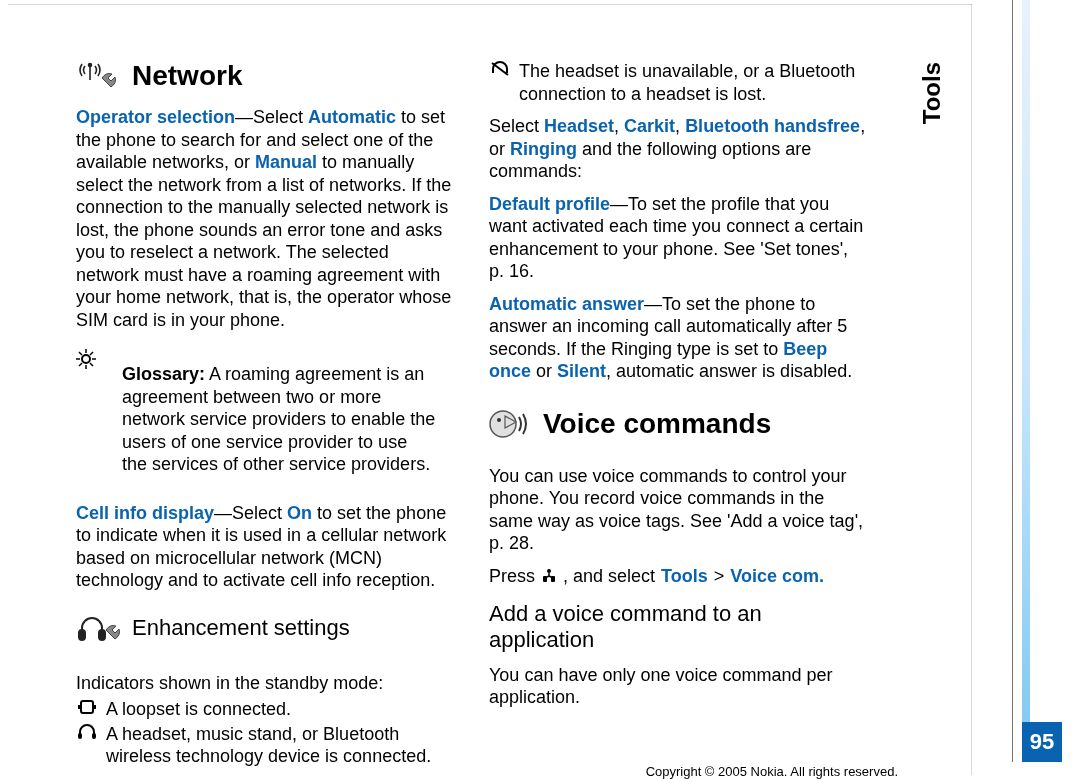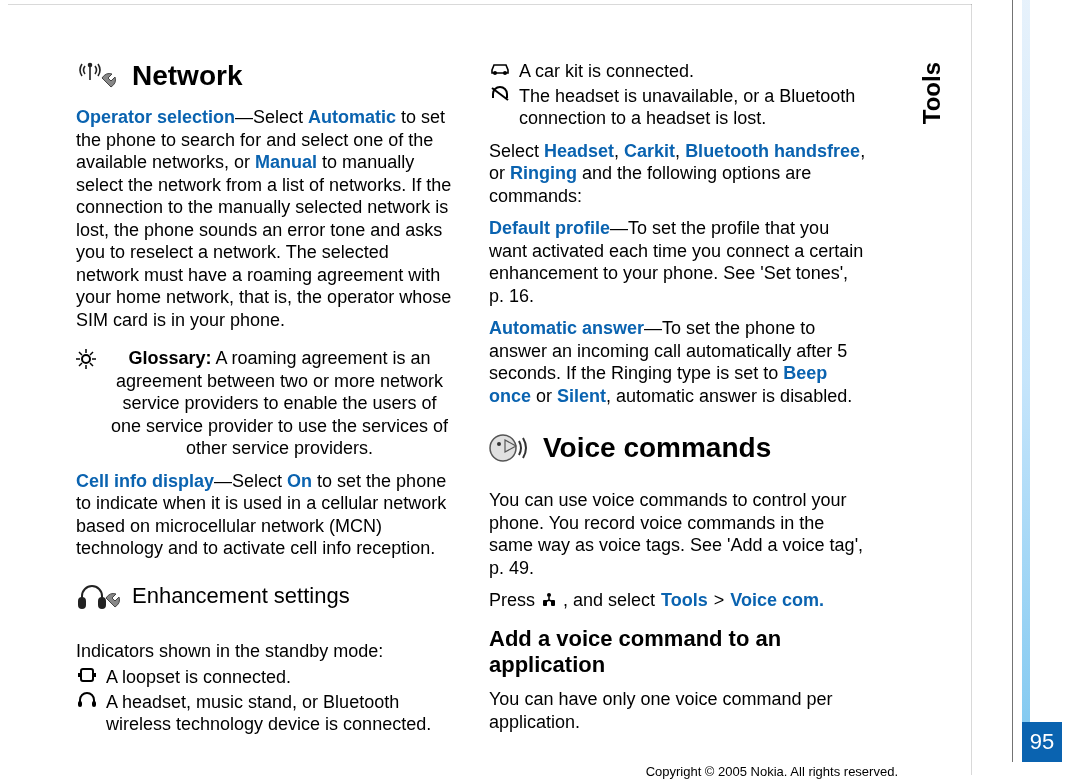--- a/index.html
+++ b/index.html
@@ -44,21 +44,21 @@
     letter-spacing: 0px;
   }
   h2.subsect-title {
     font-size: 22px;
     font-weight: 400;
     margin: 0;
     font-stretch: condensed;
   }
   h3.subhead {
     font-size: 22px;
-    font-weight: 700;
+    font-weight: 400;
     margin: 14px 0 10px 0;
     line-height: 1.2;
     font-stretch: condensed;
   }
   p.body {
     margin: 0 0 10px 0;
     line-height: 1.25;
     font-stretch: condensed;
     font-size: 18px;
   }
@@ -69,22 +69,21 @@
   .glossary {
     display: flex;
     column-gap: 10px;
     margin: 6px 0 10px 0;
   }
   .glossary-icon {
     flex: 0 0 auto;
     margin-top: 2px;
   }
   .glossary p.body {
-    margin: 0;
-    text-align: center;
+    margin: 16px;
   }
   .indicator-line {
     display: flex;
     align-items: flex-start;
     column-gap: 8px;
     margin: 0 0 2px 0;
     line-height: 1.25;
     font-stretch: condensed;
     font-size: 18px;
   }
@@ -135,21 +134,21 @@
     opacity: 0.9;
   }
   .page-num-box {
     position: absolute;
     left: 1022px;
     top: 722px;
     width: 40px;
     height: 40px;
     background: #0a63b0;
     color: #fff;
-    font-weight: 400;
+    font-weight: 700;
     font-size: 22px;
     display: flex;
     align-items: center;
     justify-content: center;
   }
   .footer {
     position: absolute;
     right: 78px;
     top: 764px;
     font-size: 13px;
@@ -269,30 +268,20 @@
             <rect x="0" y="9" width="4" height="6" rx="2" fill="#000"></rect>
             <rect x="14" y="9" width="4" height="6" rx="2" fill="#000"></rect>
           </svg>
         </span>
         <span class="text">A headset, music stand, or Bluetooth wireless technology device is connected.</span>
       </div>
     </div>
 
     <div class="col">
 
-      <div class="indicator-line">
-        <span class="ii icon">
-          <svg width="20" height="14" viewBox="0 0 20 14">
-            <path d="M2 9 l2 -5 h12 l2 5 v3 h-16 z" fill="none" stroke="#000" stroke-width="1.6"></path>
-            <circle cx="5" cy="12" r="2" fill="#000"></circle>
-            <circle cx="15" cy="12" r="2" fill="#000"></circle>
-          </svg>
-        </span>
-        <span class="text">A car kit is connected.</span>
-      </div>
 
       <div class="indicator-line" style="margin-bottom:10px">
         <span class="ii icon">
           <svg width="18" height="16" viewBox="0 0 18 16">
             <path d="M2 12 v-4 a7 7 0 0 1 14 0 v4" fill="none" stroke="#000" stroke-width="2"></path>
             <line x1="1" y1="2" x2="17" y2="14" stroke="#000" stroke-width="2"></line>
           </svg>
         </span>
         <span class="text">The headset is unavailable, or a Bluetooth connection to a headset is lost.</span>
       </div>
@@ -316,21 +305,21 @@
             <circle cx="10" cy="13" r="2" fill="#333"></circle>
             <path d="M14 17 a13 13 0 0 0 0 0 M27 15 l-11 -6 v12 z" fill="#e0e0e0" stroke="#555" stroke-width="1.2"></path>
 
             <path d="M30 10 q4 7 0 14" fill="none" stroke="#333" stroke-width="2"></path>
             <path d="M34 7 q6 10 0 20" fill="none" stroke="#333" stroke-width="2"></path>
           </svg>
         </span>
         <h1 class="sect-title">Voice commands</h1>
       </div>
 
-      <p class="body" style="margin-top:10px">You can use voice commands to control your phone. You record voice commands in the same way as voice tags. See 'Add a voice tag', p. 49.</p>
+      <p class="body" style="margin-top:10px">You can use voice commands to control your phone. You record voice commands in the same way as voice tags. See 'Add a voice tag', p. 28.</p>
 
       <div class="press-line">
         <span>Press  </span>
         <span class="icon">
           <svg width="16" height="16" viewBox="0 0 16 16">
             <circle cx="8" cy="3" r="2" fill="#000"></circle>
             <rect x="2" y="8" width="4" height="6" rx="1" fill="#000"></rect>
             <rect x="10" y="8" width="4" height="6" rx="1" fill="#000"></rect>
             <path d="M8 5 v3 M8 8 l-4 2 M8 8 l4 2" stroke="#000" stroke-width="1.5" fill="none"></path>
           </svg>

